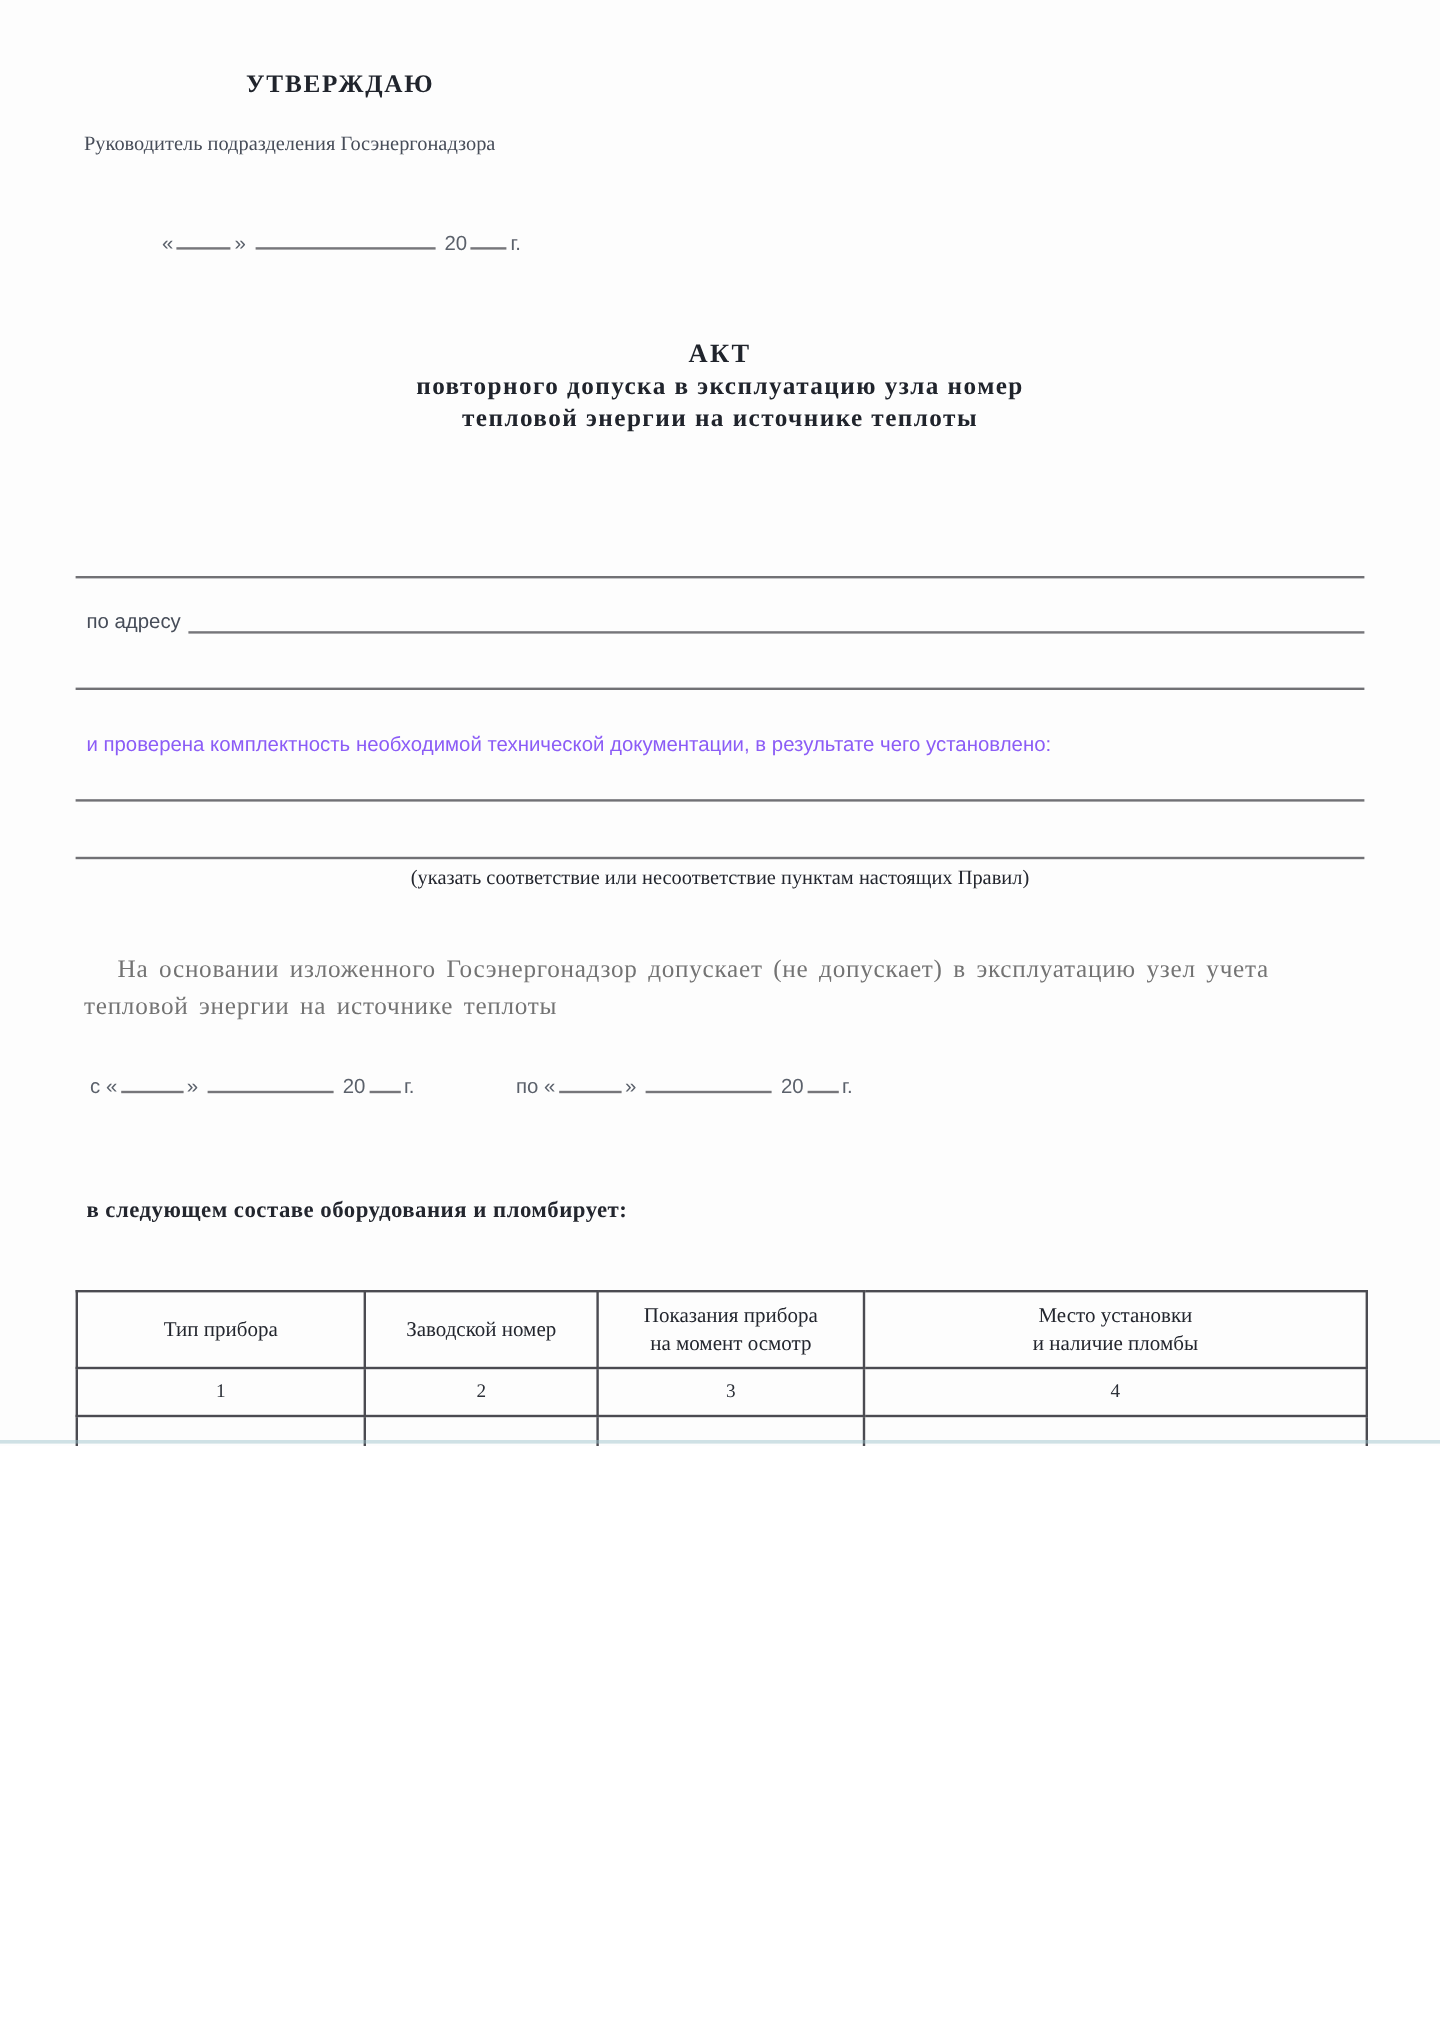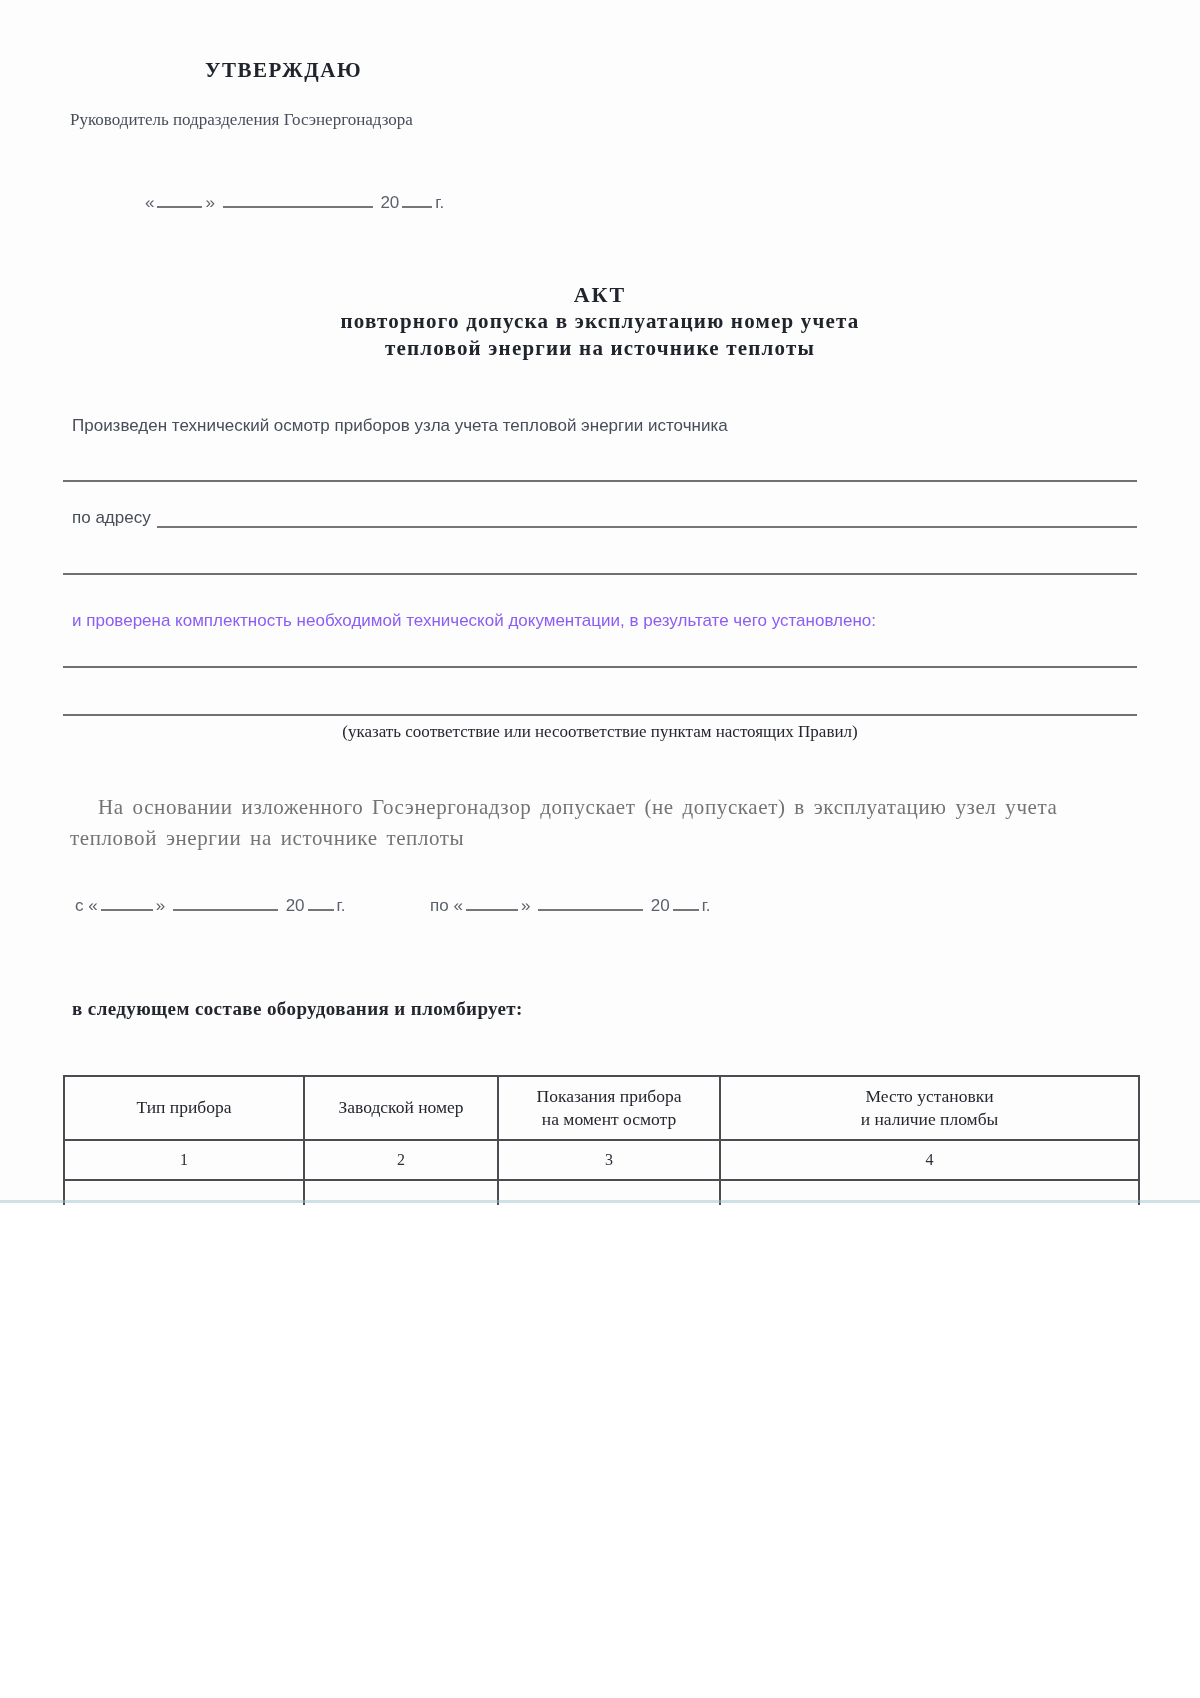--- a/index.html
+++ b/index.html
@@ -5,21 +5,21 @@
   * { margin:0; padding:0; box-sizing:border-box; }
   html,body { background:#ffffff; }
   body { width:1200px; height:1698px; position:relative; font-family:"Liberation Sans",sans-serif; }
   .page { position:absolute; left:0; top:0; width:1200px; height:1205px; background:#fdfdfd; overflow:hidden; }
   .abs { position:absolute; }
   .serif { font-family:"Liberation Serif",serif; }
 
   
   .approve-heading { left:205px; top:58px; font-size:21px; font-weight:bold; letter-spacing:1.5px; color:#20242c; }
   .approver-title { left:70px; top:110px; font-size:17px; color:#474d59;font-family:Liberation Serif, serif; }
-  .date-line { left:145px; top:193px; font-size:17px; color:#5b616b; white-space:nowrap; }
+  .date-line { left:135px; top:193px; font-size:17px; color:#5b616b; white-space:nowrap; }
 
   
   .blank { display:inline-block; border-bottom:2px solid #76767a; height:13px; margin:0 3px; vertical-align:baseline; }
   .w30{width:30px} .w45{width:45px} .w150{width:150px} .w52{width:52px} .w105{width:105px} .w26{width:26px}
 
   
   .title-wrap { left:63px; top:281px; width:1074px; text-align:center; color:#20242c; }
   .title-l1 { font-size:22px; font-weight:bold; letter-spacing:2px; line-height:27px; }
   .title-l2, .title-l3 { font-size:21px; font-weight:bold; letter-spacing:1.2px; line-height:26.5px; }
 
@@ -72,25 +72,24 @@
   <div class="abs approver-title">Руководитель подразделения Госэнергонадзора</div>
 
   <div class="abs date-line">
     <span>«</span><span class="blank w45"></span><span>»</span>
     <span class="blank w150"></span>
     <span>20</span><span class="blank w30"></span><span>г.</span>
   </div>
 
   <div class="abs serif title-wrap">
     <div class="title-l1">АКТ</div>
-    <div class="title-l2">повторного допуска в эксплуатацию номер учета</div>
+    <div class="title-l2">повторного допуска в эксплуатацию узла номер</div>
     <div class="title-l3">тепловой энергии на источнике теплоты</div>
   </div>
 
-  <div class="abs intro-par">Произведен технический осмотр приборов узла учета тепловой энергии источника</div>
 
   <div class="hr hr1"></div>
 
   <div class="abs address-row">
     <span class="address-label">по адресу</span>
     <span class="address-fill"></span>
   </div>
 
   <div class="hr hr2"></div>
 

